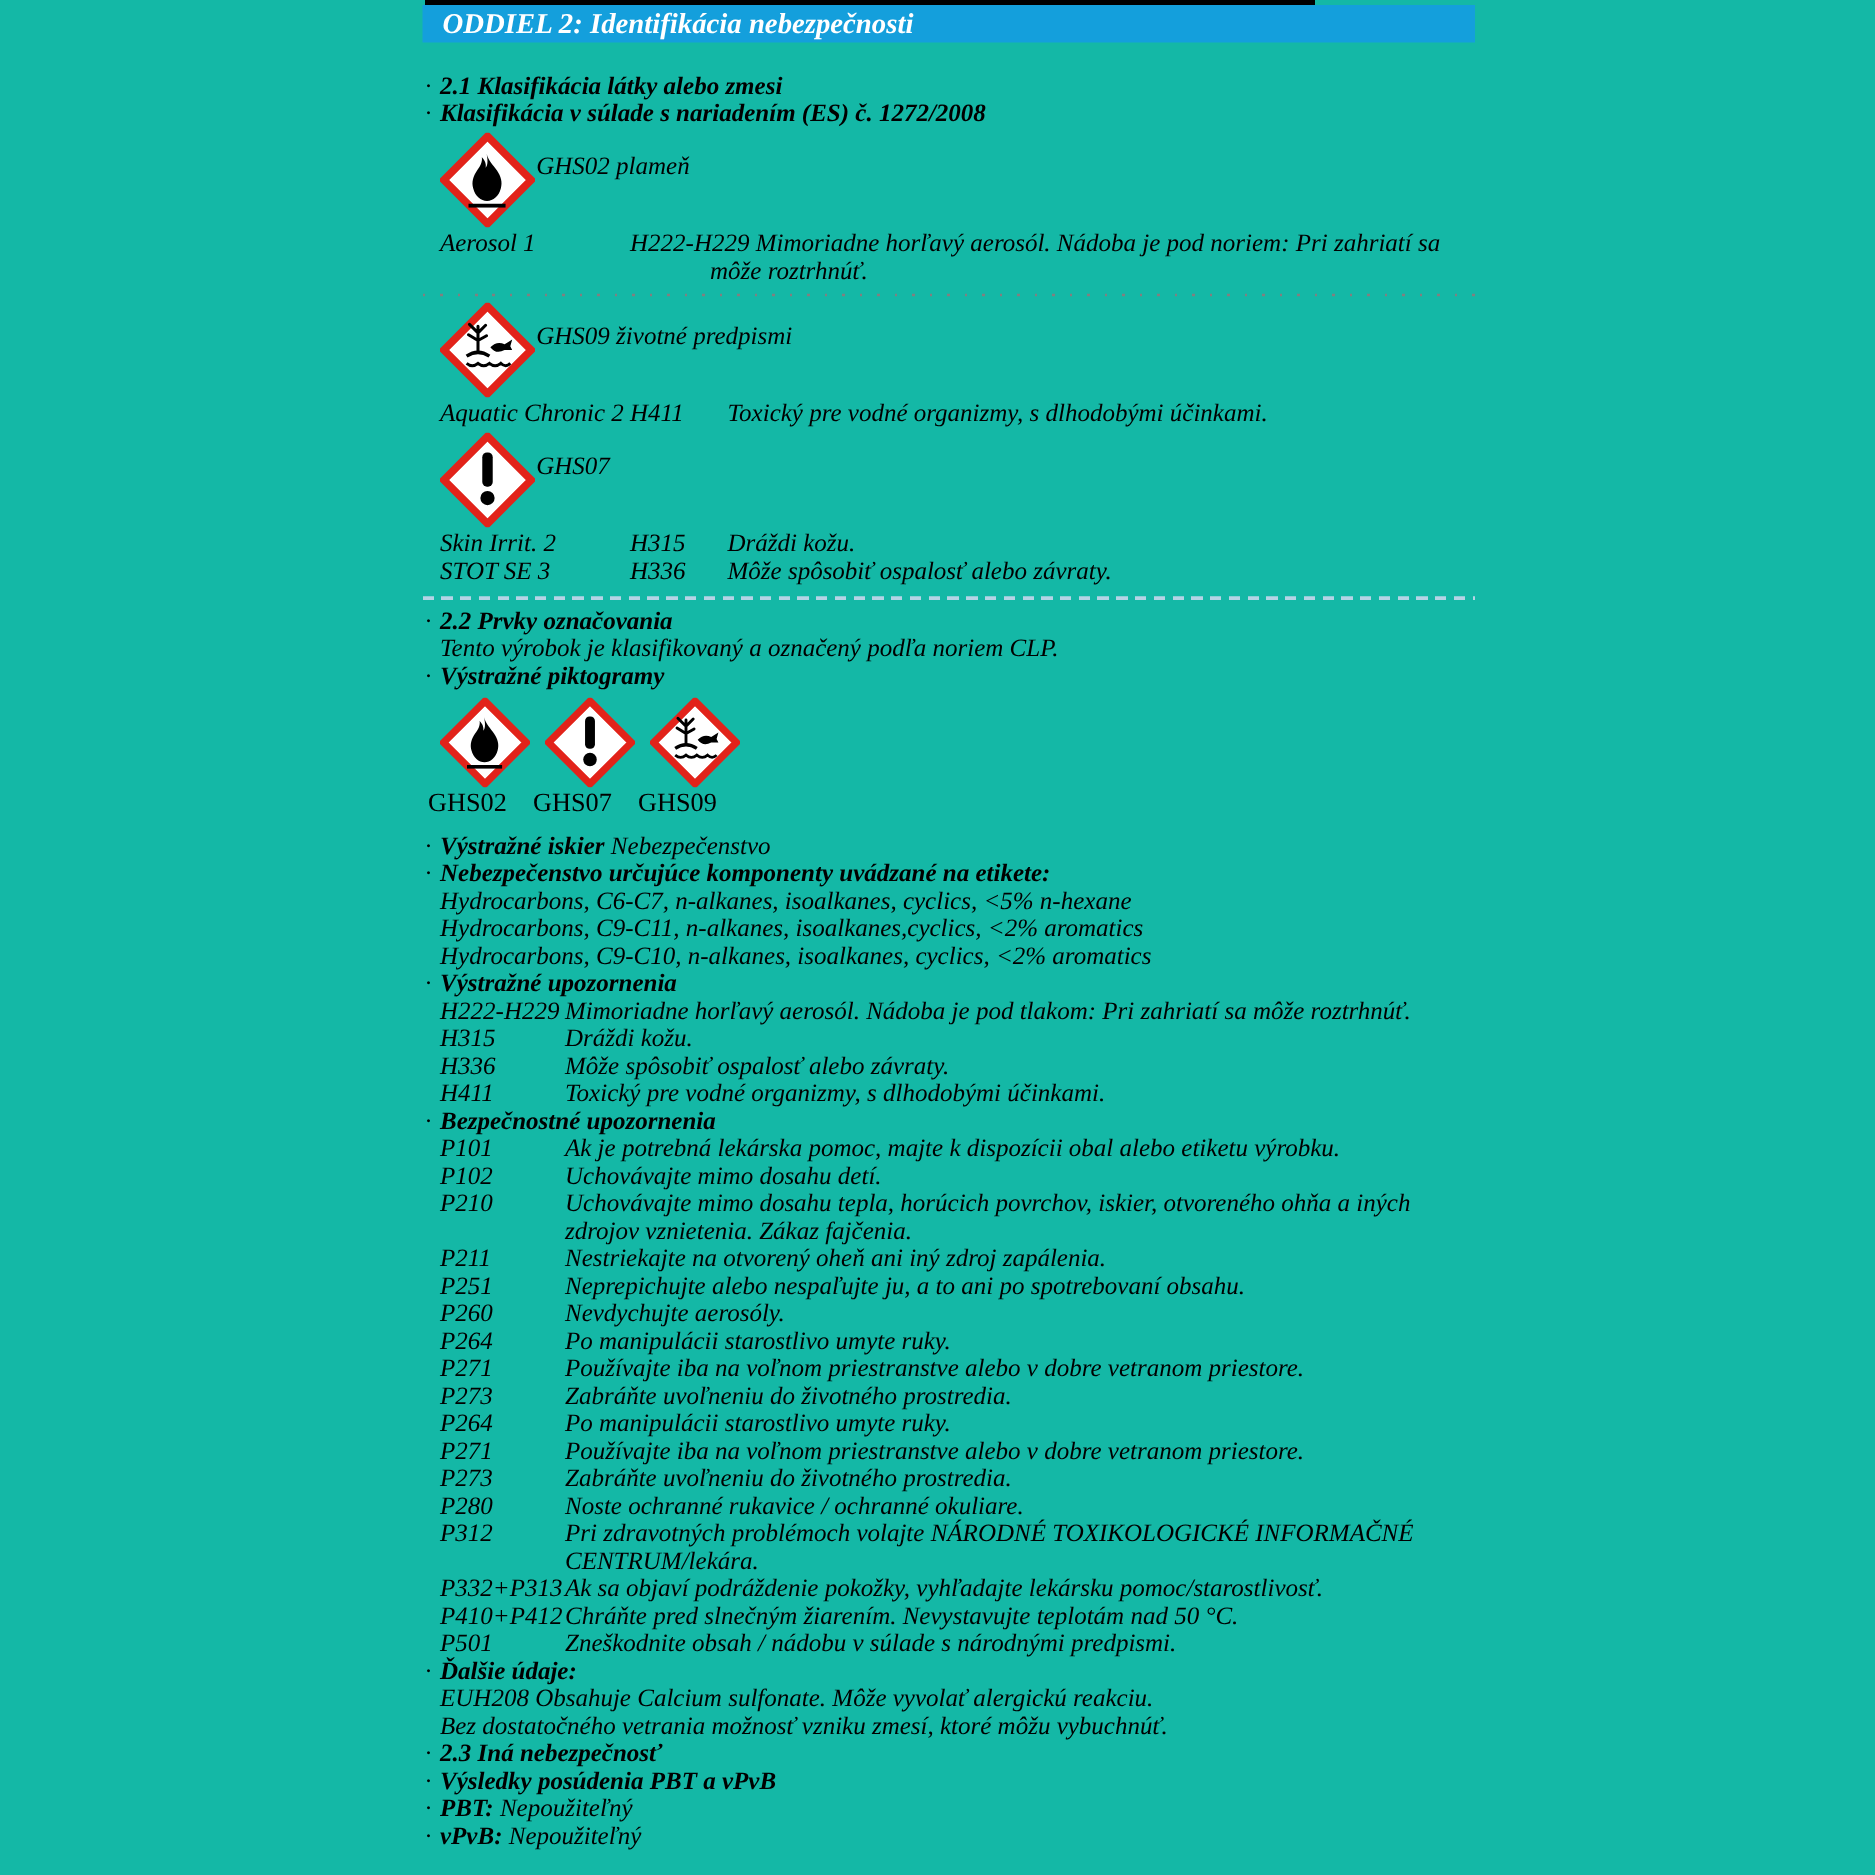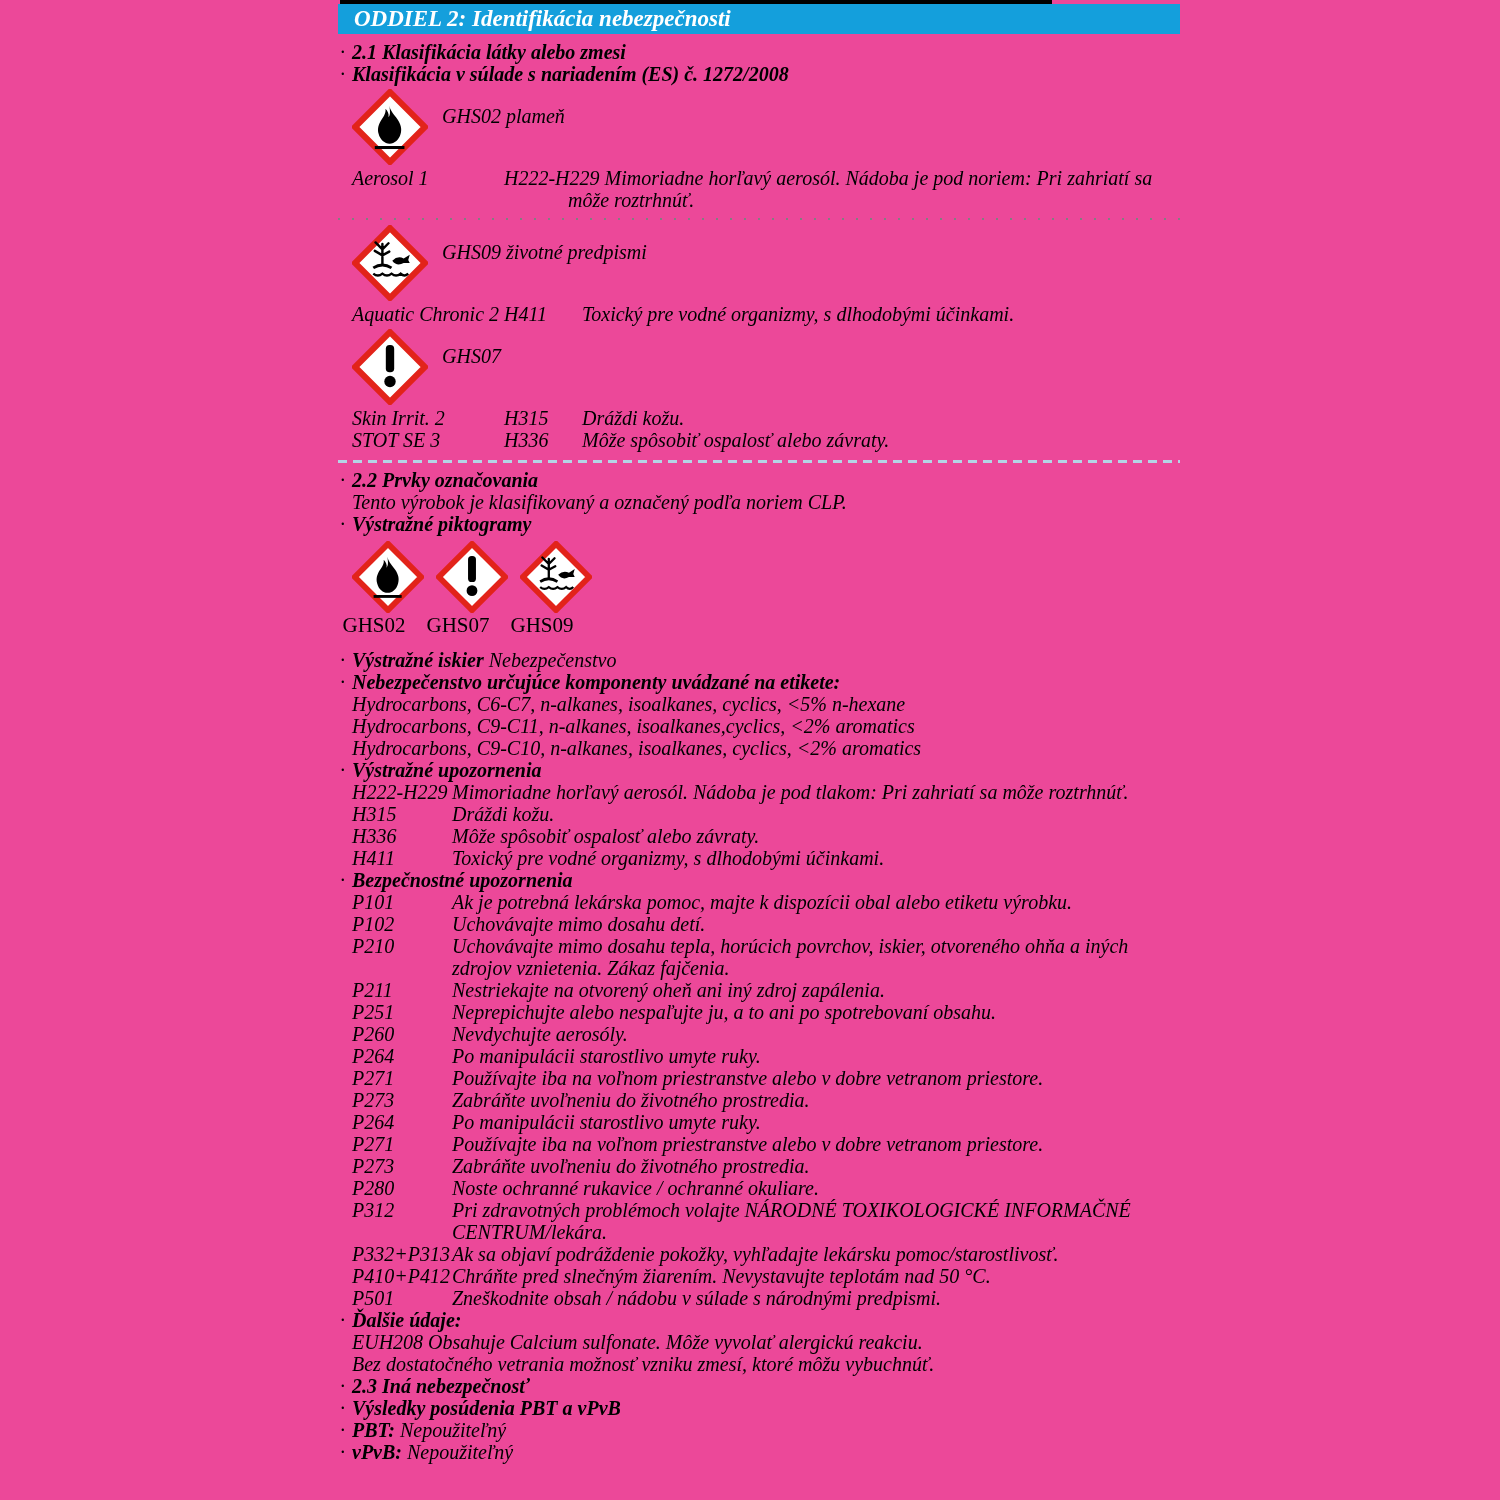--- a/index.html
+++ b/index.html
@@ -3,37 +3,37 @@
 <meta charset="utf-8">
 <style>
   :root{
     --accent:#149fdc;
     --ghs-red:#e2231a;
     --dash-blue:#b5d4e6;
     --dot-gray:#808080;
   }
   html,body{margin:0;padding:0;background:#fff;}
   .page{
-    position:relative;width:1500px;height:1500px;background:#ec4899;overflow:hidden;
+    position:relative;width:1500px;height:1500px;background:#14b8a6;overflow:hidden;
     font-family:"Liberation Serif",serif;font-style:italic;color:#000;
   }
   .topstrip{position:absolute;left:340px;top:0;width:712px;height:4px;background:#000;}
   .content{position:absolute;left:338px;top:0;width:842px;}
   .secbar{
     margin-top:4px;height:30px;background:var(--accent);color:#fff;
     font-weight:bold;font-size:23px;line-height:30px;padding-left:16px;
   }
   .ln{font-size:20px;line-height:22px;}
   .b{font-weight:bold;}
   .bl{position:relative;padding-left:14px;}
   .bl::before{content:"·";position:absolute;left:2px;top:0;font-weight:normal;}
   .ind{padding-left:14px;}
-  .mt10{margin-top:7px;}
+  .mt10{margin-top:24px;}
   .gap12{height:12px;}
-  .pictorow{display:flex;align-items:flex-start;gap:14px;margin:4px 0 2px 14px;}
+  .pictorow{display:flex;align-items:flex-start;gap:1px;margin:4px 0 2px 14px;}
   .pic{width:76px;height:76px;flex:none;display:block;}
   .pic.sm{width:72px;height:72px;}
   .piclabel{font-size:20px;margin-top:16px;}
   .crow{display:flex;font-size:20px;line-height:22px;padding-left:14px;}
   .crow .c1{width:152px;flex:none;}
   .crow .c2{width:78px;flex:none;}
   .crow .c3{flex:1;}
   .hang{flex:1;padding-left:64px;text-indent:-64px;}
   .prow{display:flex;font-size:20px;line-height:22px;padding-left:14px;}
   .prow .pc{width:100px;flex:none;}

